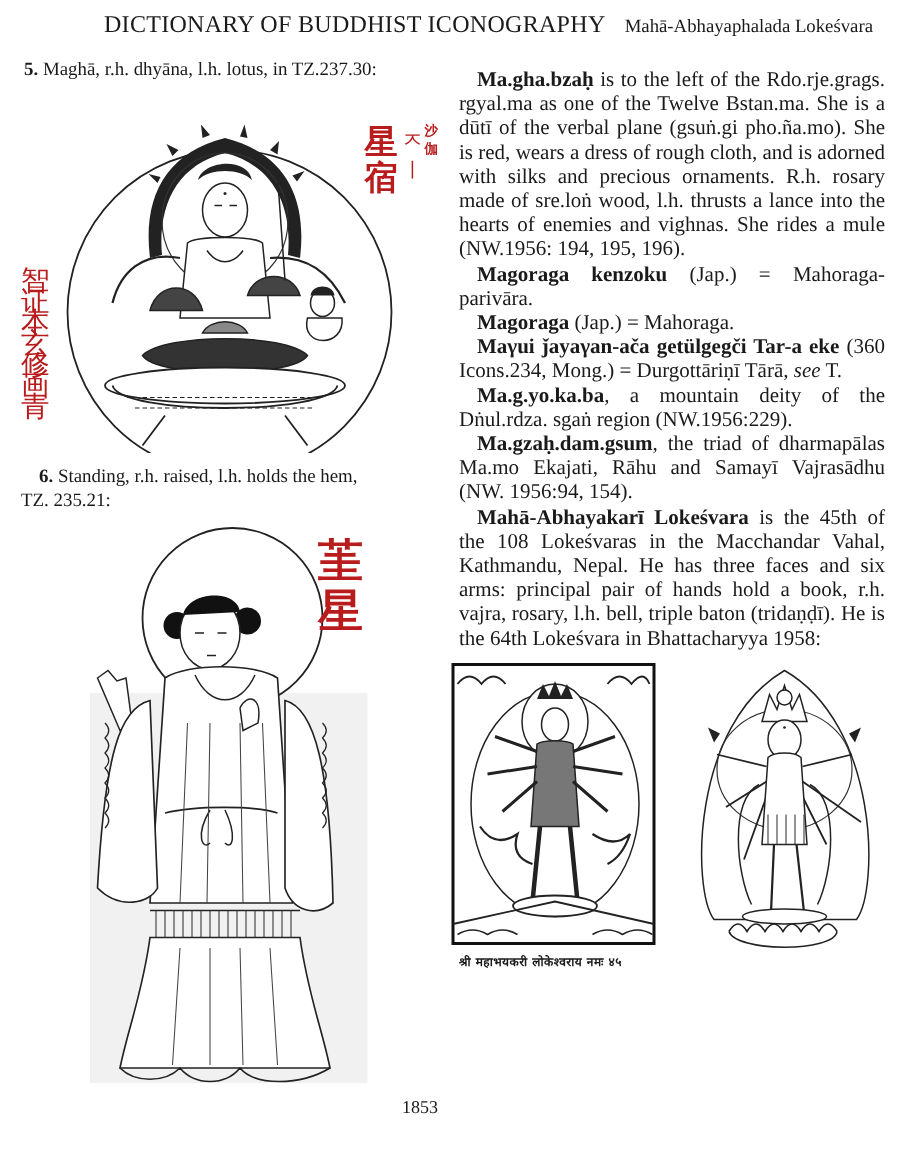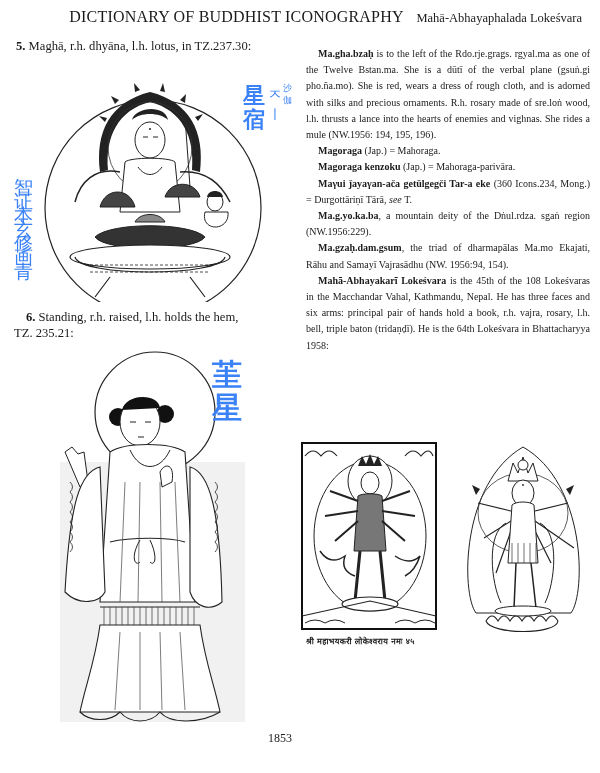--- a/index.html
+++ b/index.html
@@ -5,28 +5,28 @@
   html, body { margin: 0; padding: 0; background: #ffffff; }
   body { width: 600px; height: 773px; position: relative; overflow: hidden;
          font-family: "Liberation Serif", "DejaVu Serif", serif; color: #1a1a1a; }
   .running-head { position: absolute; top: 8px; right: 18px; font-size: 11px; white-space: nowrap; }
   .running-head .rh-left { font-variant: small-caps; font-size: 16px; letter-spacing: 0.2px; margin-right: 10px; }
   .running-head .rh-right { font-size: 12.5px; }
   .left-col { position: absolute; left: 0; top: 0; width: 300px; height: 773px; }
   .right-col { position: absolute; left: 306px; top: 0; width: 284px; height: 773px; }
   .caption { position: absolute; font-size: 12.6px; line-height: 16px; }
   .caption b { font-weight: bold; }
-  .entry { font-size: 10px; line-height: 16.2px; text-align: justify; margin: 0; }
+  .entry { font-size: 14px; line-height: 16.2px; text-align: justify; margin: 0; }
   .entry.indent { text-indent: 12px; }
   .entry b { font-weight: bold; }
   .entry i { font-style: italic; }
   .entries { position: absolute; top: 46px; left: 0; width: 284px; }
   .entries2 { position: absolute; top: 658px; left: 0; width: 284px; }
   .figure { position: absolute; }
-  .cjk { position: absolute; font-family: "DejaVu Sans", sans-serif; font-weight: bold; color: #3b82f6; }
+  .cjk { position: absolute; font-family: "DejaVu Sans", sans-serif; font-weight: bold; color: #b91c1c; }
   .folio { position: absolute; top: 731px; left: 268px; font-size: 12px; }
   .deva-caption { position: absolute; left: 0px; top: 635px; font-size: 8px; font-weight: bold; letter-spacing: 0.3px; font-family: "DejaVu Sans", sans-serif; }
 </style>
 </head>
 <body>
 
 <div class="running-head">
   <span class="rh-left">DICTIONARY OF BUDDHIST ICONOGRAPHY</span>
   <span class="rh-right">Mahā-Abhayaphalada Lokeśvara</span>
 </div>
@@ -72,21 +72,21 @@
       <path d="M95,175 C110,160 190,160 205,175 C195,190 105,190 95,175 Z" fill="#333" stroke="#222"></path>
       <path d="M135,160 C140,150 160,150 165,160 Z" fill="#888" stroke="#222"></path>
 
       <ellipse cx="150" cy="195" rx="80" ry="12" fill="#fff" stroke="#222" stroke-width="1.2"></ellipse>
       <path d="M75,195 C80,215 220,215 225,195" fill="none" stroke="#222" stroke-width="1.2"></path>
       <path d="M85,203 h130 M90,210 h120" stroke="#222" stroke-width="0.8" stroke-dasharray="3,2"></path>
       <path d="M110,215 l-15,20 M190,215 l15,20" stroke="#222" stroke-width="1.2"></path>
     </svg>
     <div class="cjk" style="left:243px; top:22px; font-size:22px; line-height:24px; width:24px;">星宿</div>
     <div class="cjk" style="left:268px; top:22px; font-size:14px; line-height:20px; width:14px; font-weight:normal;">ㅈ ㅣ</div>
-    <div class="cjk" style="left:283px; top:20px; font-size:9px; line-height:12px; width:10px; font-weight:normal;">沙伽</div>
+    <div class="cjk" style="left:283px; top:20px; font-size:9px; line-height:12px; width:10px; font-weight:bold;">沙伽</div>
     <div class="cjk" style="left:14px; top:118px; font-size:19px; line-height:14px; width:14px; font-weight:normal;">智证本 玄修画 青</div>
   </div>
 
   <div class="caption" style="top:309px; left:26px; width:270px; text-align:justify;">
     <b>6.</b>
     <span>Standing, r.h. raised, l.h. holds the hem,</span>
   </div>
   <div class="caption" style="top:325px; left:14px;">TZ. 235.21:</div>
 
   <div class="figure" style="left:0; top:342px; width:300px; height:390px;">
@@ -128,22 +128,22 @@
       <path d="M120,290 L115,368 M140,290 L140,368 M160,290 L162,368 M180,290 L185,368" stroke="#444" stroke-width="0.7"></path>
       <path d="M80,370 C90,380 110,380 120,370 C130,382 150,382 160,370 C170,382 200,382 220,370" fill="none" stroke="#222" stroke-width="1.1"></path>
     </svg>
     <div class="cjk" style="left:212px; top:16px; font-size:30px; line-height:33px; width:32px;">茥星</div>
   </div>
 </div>
 
 <div class="right-col">
   <div class="entries">
     <p class="entry indent"><b>Ma.gha.bzaḥ</b><span> is to the left of the Rdo.rje.grags. rgyal.ma as one of the Twelve Bstan.ma. She is a dūtī of the verbal plane (gsuṅ.gi pho.ña.mo). She is red, wears a dress of rough cloth, and is adorned with silks and precious ornaments. R.h. rosary made of sre.loṅ wood, l.h. thrusts a lance into the hearts of enemies and vighnas. She rides a mule (NW.1956: 194, 195, 196).</span></p>
+    <p class="entry indent"><b>Magoraga kenzoku</b><span> (Jap.) = Mahoraga-parivāra.</span></p>
     <p class="entry indent"><b>Magoraga</b><span> (Jap.) = Mahoraga.</span></p>
-    <p class="entry indent"><b>Magoraga kenzoku</b><span> (Jap.) = Mahoraga-parivāra.</span></p>
     <p class="entry indent"><b>Maγui ǰayaγan-ača getülgegči Tar-a eke</b><span> (360 Icons.234, Mong.) = Durgottāriṇī Tārā, </span><i>see</i><span> T.</span></p>
     <p class="entry indent"><b>Ma.g.yo.ka.ba</b><span>, a mountain deity of the Dṅul.rdza. sgaṅ region (NW.1956:229).</span></p>
     <p class="entry indent"><b>Ma.gzaḥ.dam.gsum</b><span>, the triad of dharmapālas Ma.mo Ekajati, Rāhu and Samayī Vajrasādhu (NW. 1956:94, 154).</span></p>
     <p class="entry indent"><b>Mahā-Abhayakarī Lokeśvara</b><span> is the 45th of the 108 Lokeśvaras in the Macchandar Vahal, Kathmandu, Nepal. He has three faces and six arms: principal pair of hands hold a book, r.h. vajra, rosary, l.h. bell, triple baton (tridaṇḍī). He is the 64th Lokeśvara in Bhattacharyya 1958:</span></p>
   </div>
 
   <div class="figure" style="left:-6px; top:441px; width:150px; height:190px;">
     <svg width="150" height="190" viewBox="0 0 150 190">
       <rect x="2" y="2" width="134" height="186" fill="#fff" stroke="#111" stroke-width="2"></rect>
 

